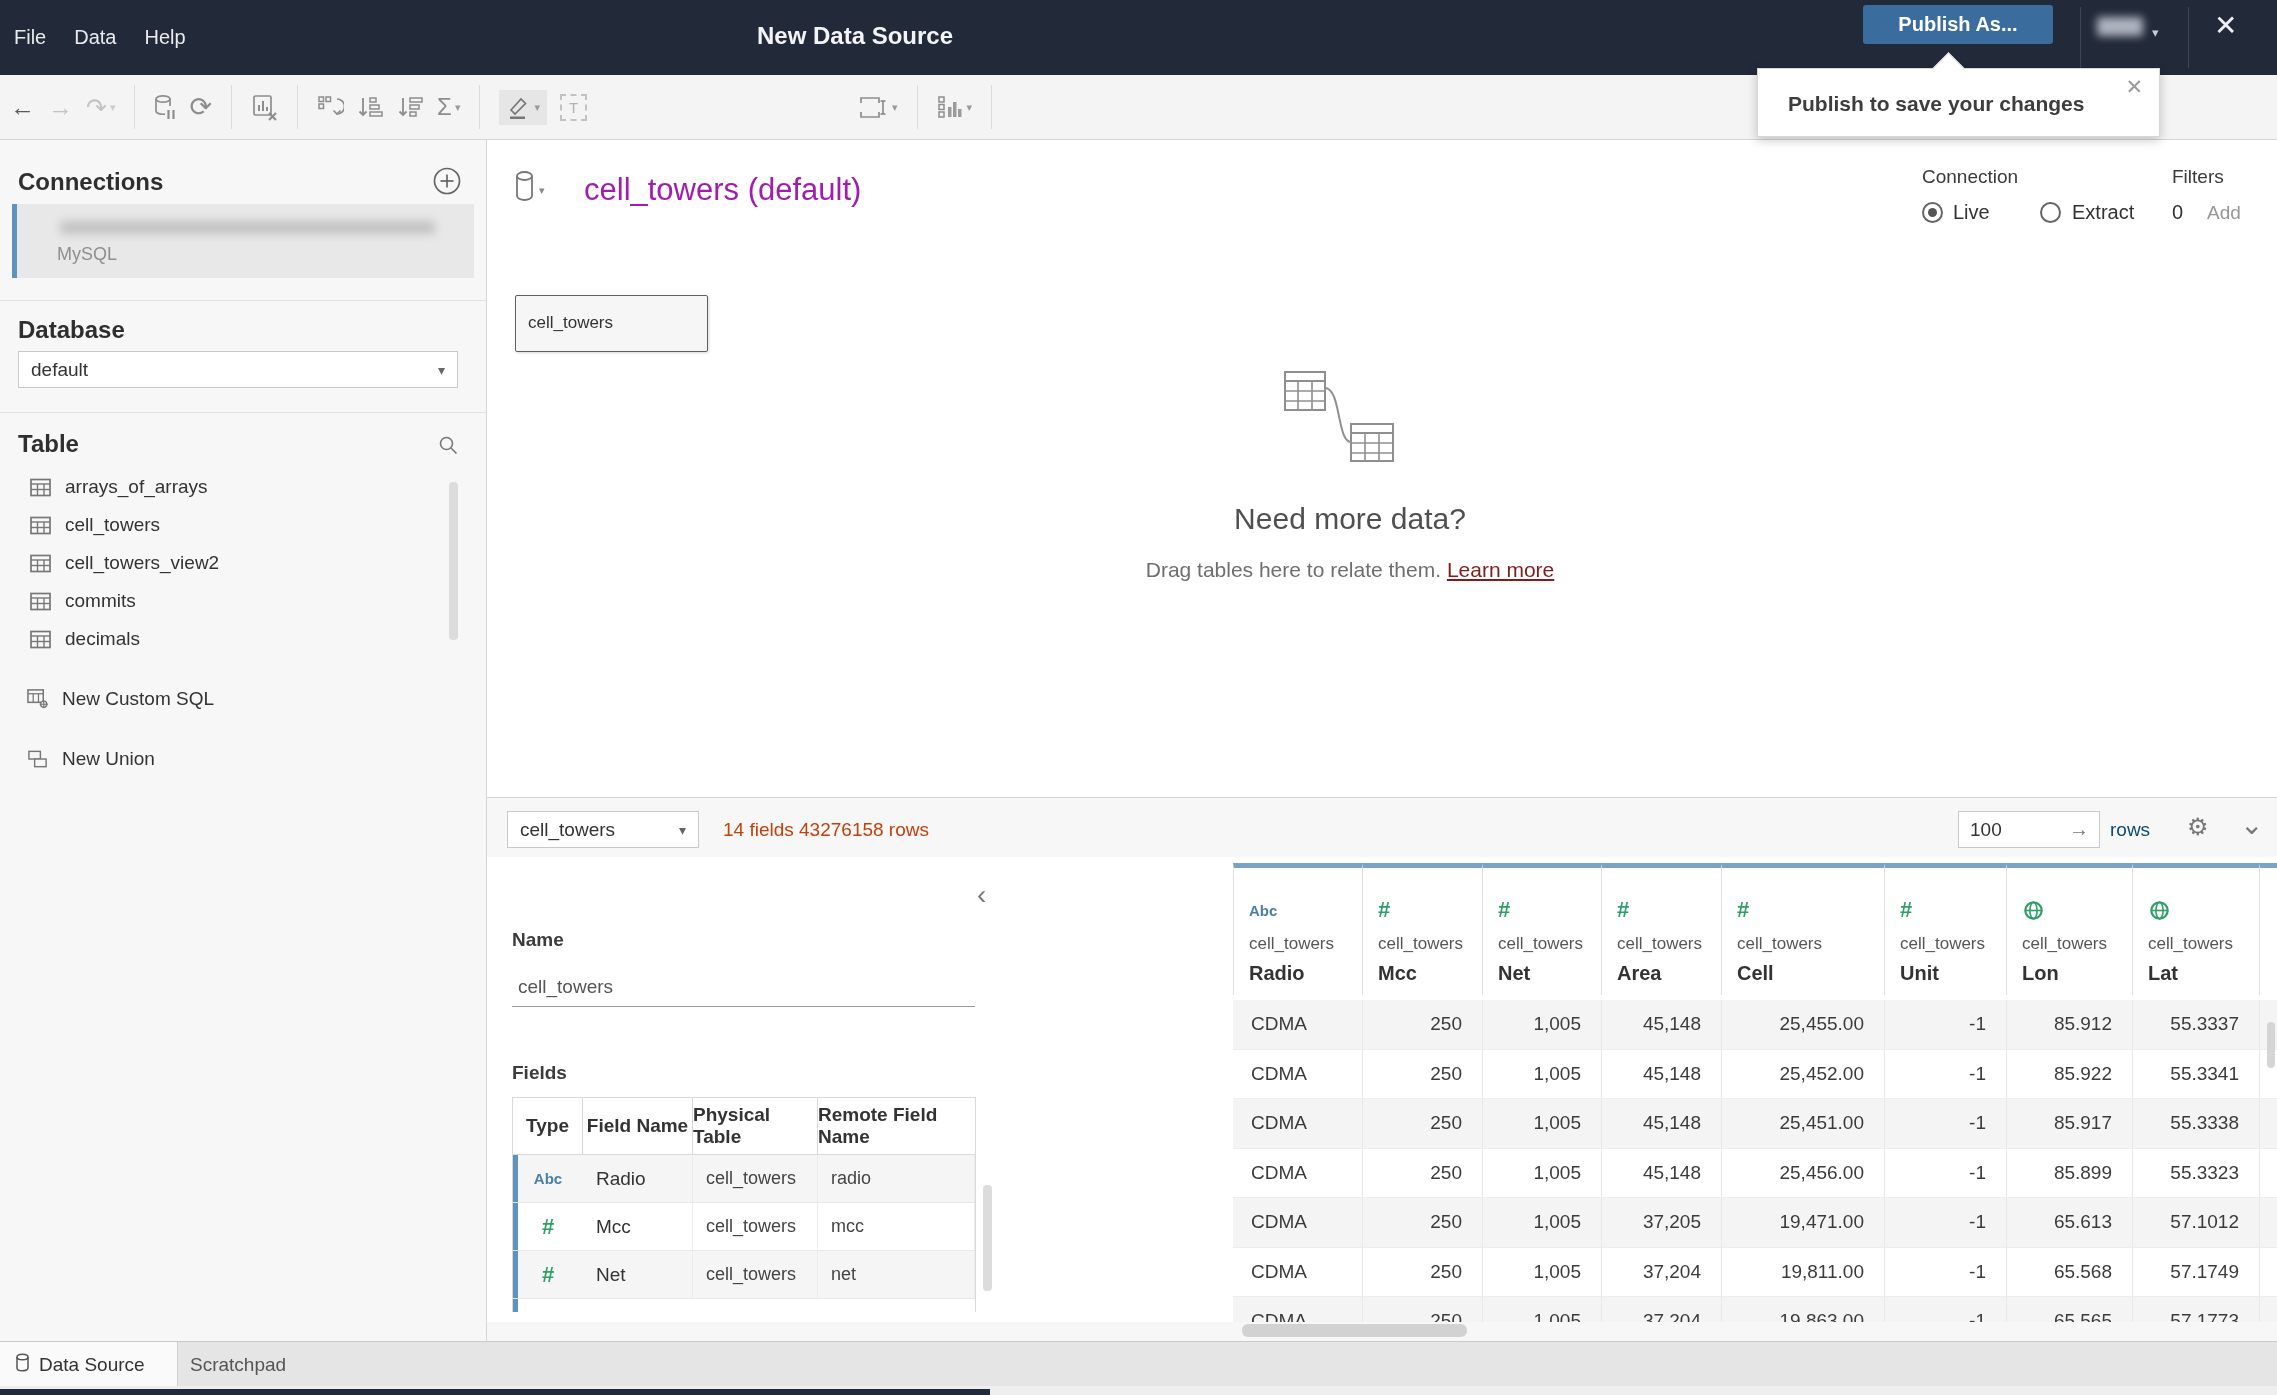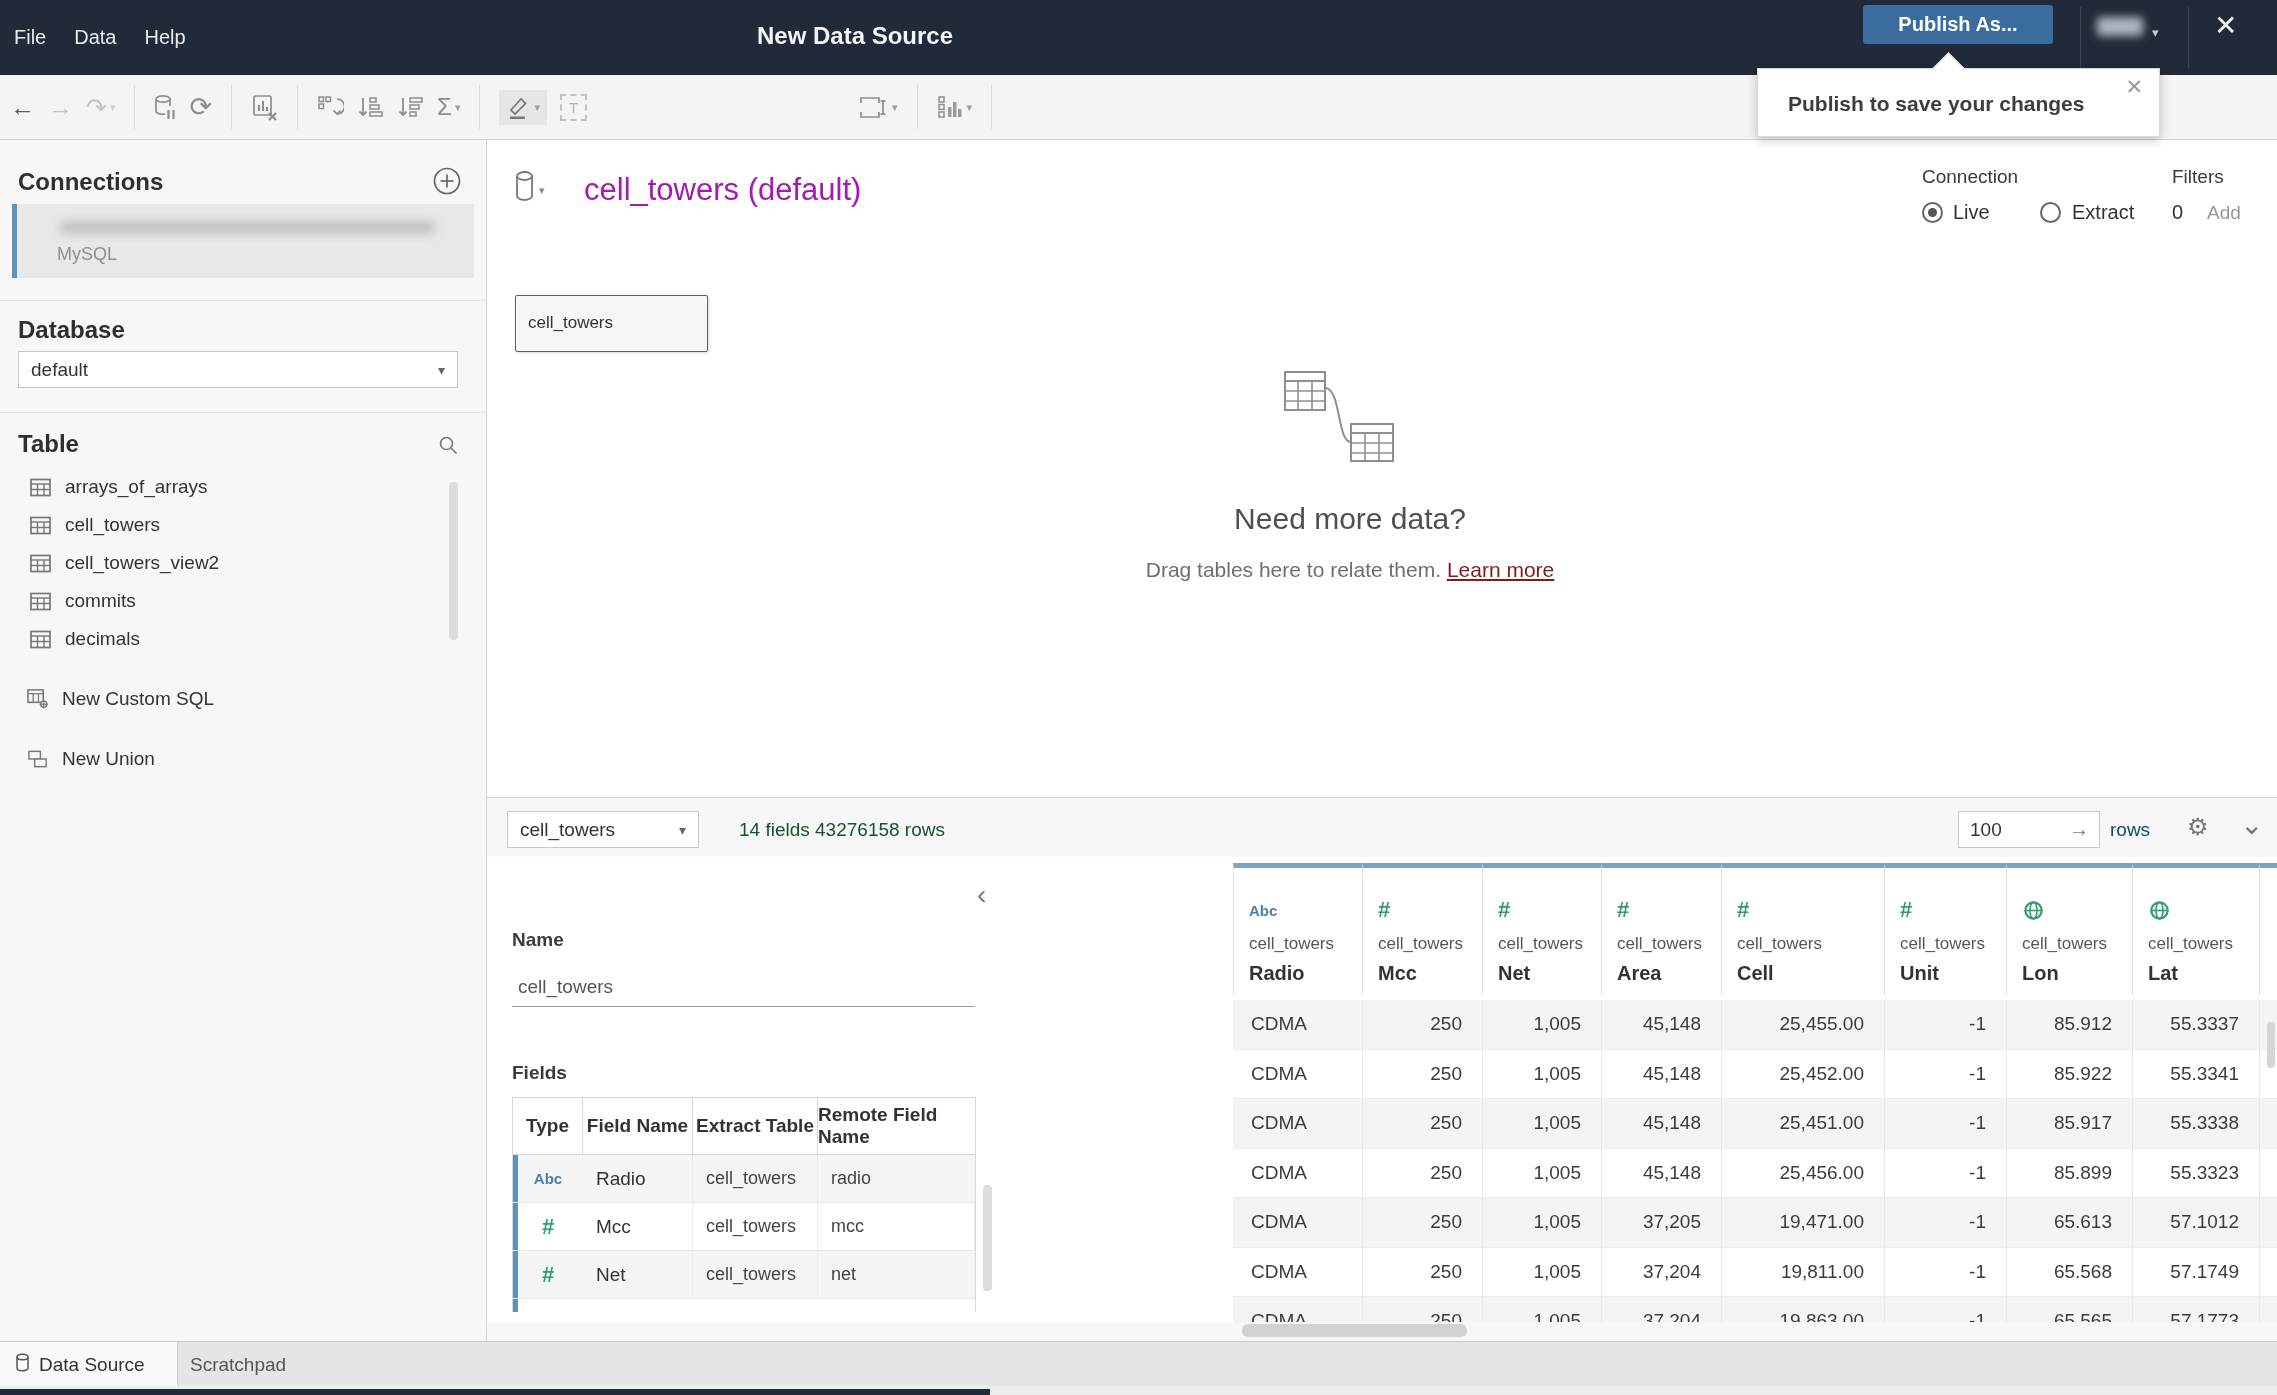--- a/index.html
+++ b/index.html
@@ -100,21 +100,21 @@
   #empty-title{position:absolute;left:463px;width:800px;top:362px;text-align:center;
     font-size:30px;color:#4f4f4f;}
   #empty-sub{position:absolute;left:463px;width:800px;top:418px;text-align:center;
     font-size:21px;color:#6e6e6e;}
   #empty-link{text-decoration:underline;color:#7f1d1d;}
 
   
   #bottom-panel{position:absolute;left:487px;top:797px;width:1790px;height:544px;background:#f7f7f7;
     border-top:1px solid #d5d5d5;}
   #pv-select{left:20px;top:13px;width:192px;height:37px;}
-  #pv-summary{position:absolute;left:252px;top:21px;font-size:19px;color:#14532d;}
+  #pv-summary{position:absolute;left:236px;top:21px;font-size:19px;color:#c2410c;}
   #pv-rows-box{position:absolute;left:1471px;top:13px;width:142px;height:37px;background:#fff;
     border:1px solid #c9c9c9;display:flex;align-items:center;}
   #pv-rows-box input{border:none;outline:none;width:90px;font-size:19px;color:#333;
     padding-left:11px;background:transparent;font-family:"Liberation Sans",sans-serif;}
   #pv-rows-arrow{margin-left:auto;padding-right:10px;color:#777;font-size:20px;}
   #pv-rows-label{position:absolute;left:1623px;top:21px;font-size:19px;color:#0c4a6e;}
   #pv-gear{position:absolute;left:1700px;top:15px;font-size:24px;color:#777;}
   #pv-chevron{position:absolute;left:1753px;top:10px;font-size:28px;color:#777;}
 
   
@@ -483,21 +483,21 @@
 
   <section id="metadata">
     <span id="meta-collapse">‹</span>
     <div id="meta-name-label">Name</div>
     <input id="meta-name-input" value="cell_towers" style="">
     <div id="meta-fields-label">Fields</div>
     <div id="fields-table">
       <div class="fh">
         <div>Type</div>
         <div>Field Name</div>
-        <div>Extract Table</div>
+        <div>Physical Table</div>
         <div>Remote Field Name</div>
       </div>
       <div id="fields-body">
           <div class="fr odd">
             <div class="ftype">
               <span class="ty-abc">Abc</span>
             </div>
             <div class="fcell">Radio</div>
             <div class="fcell sm">cell_towers</div>
             <div class="fcell sm">radio</div>

